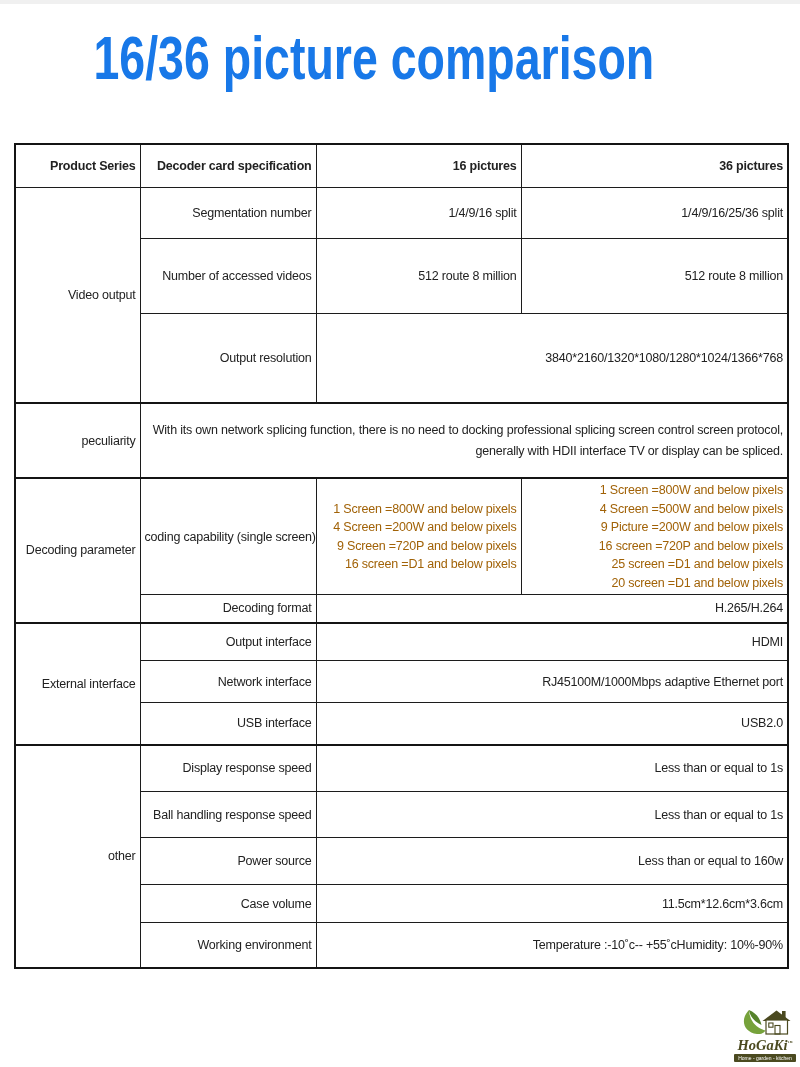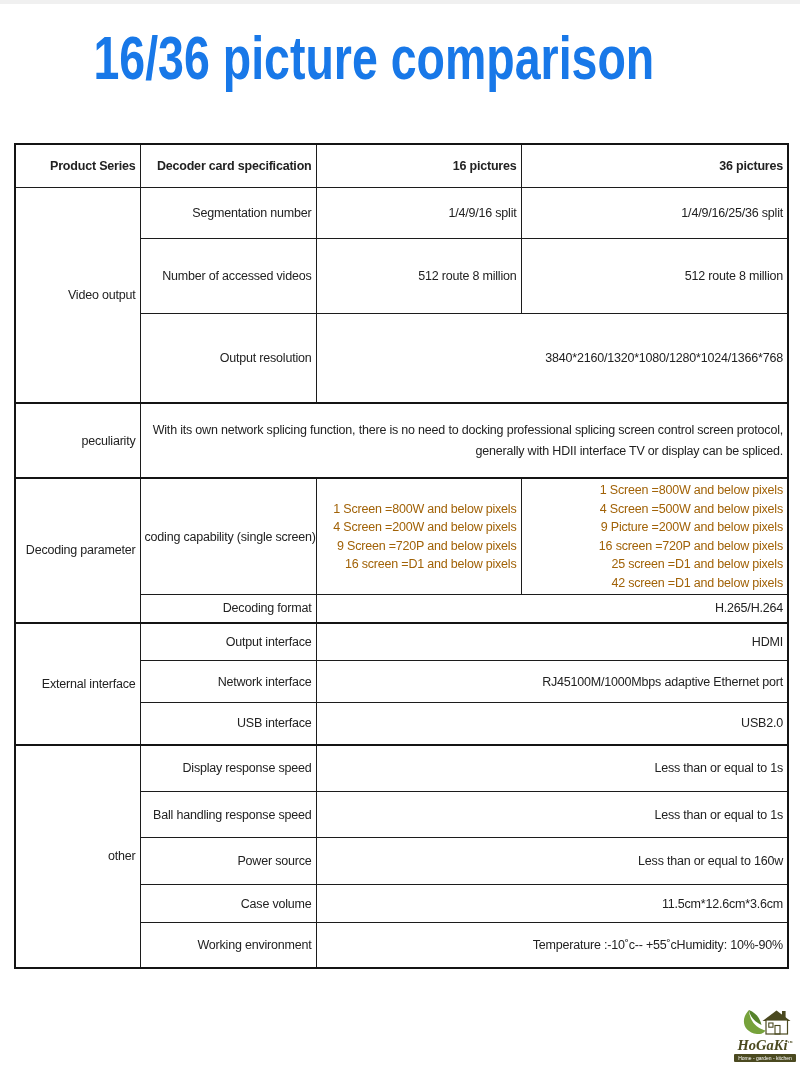--- a/index.html
+++ b/index.html
@@ -100,21 +100,21 @@
         <div class="capline">4 Screen =200W and below pixels</div>
         <div class="capline">9 Screen =720P and below pixels</div>
         <div class="capline">16 screen =D1 and below pixels</div>
       </td>
       <td class="capcell">
         <div class="capline">1 Screen =800W and below pixels</div>
         <div class="capline">4 Screen =500W and below pixels</div>
         <div class="capline">9 Picture =200W and below pixels</div>
         <div class="capline">16 screen =720P and below pixels</div>
         <div class="capline">25 screen =D1 and below pixels</div>
-        <div class="capline">42 screen =D1 and below pixels</div>
+        <div class="capline">20 screen =D1 and below pixels</div>
       </td>
     </tr>
     <tr style="height:28px">
       <td>Decoding format</td>
       <td colspan="2">H.265/H.264</td>
     </tr>
 
     <tr class="grp" style="height:38px">
       <td rowspan="3">External interface</td>
       <td>Output interface</td>

